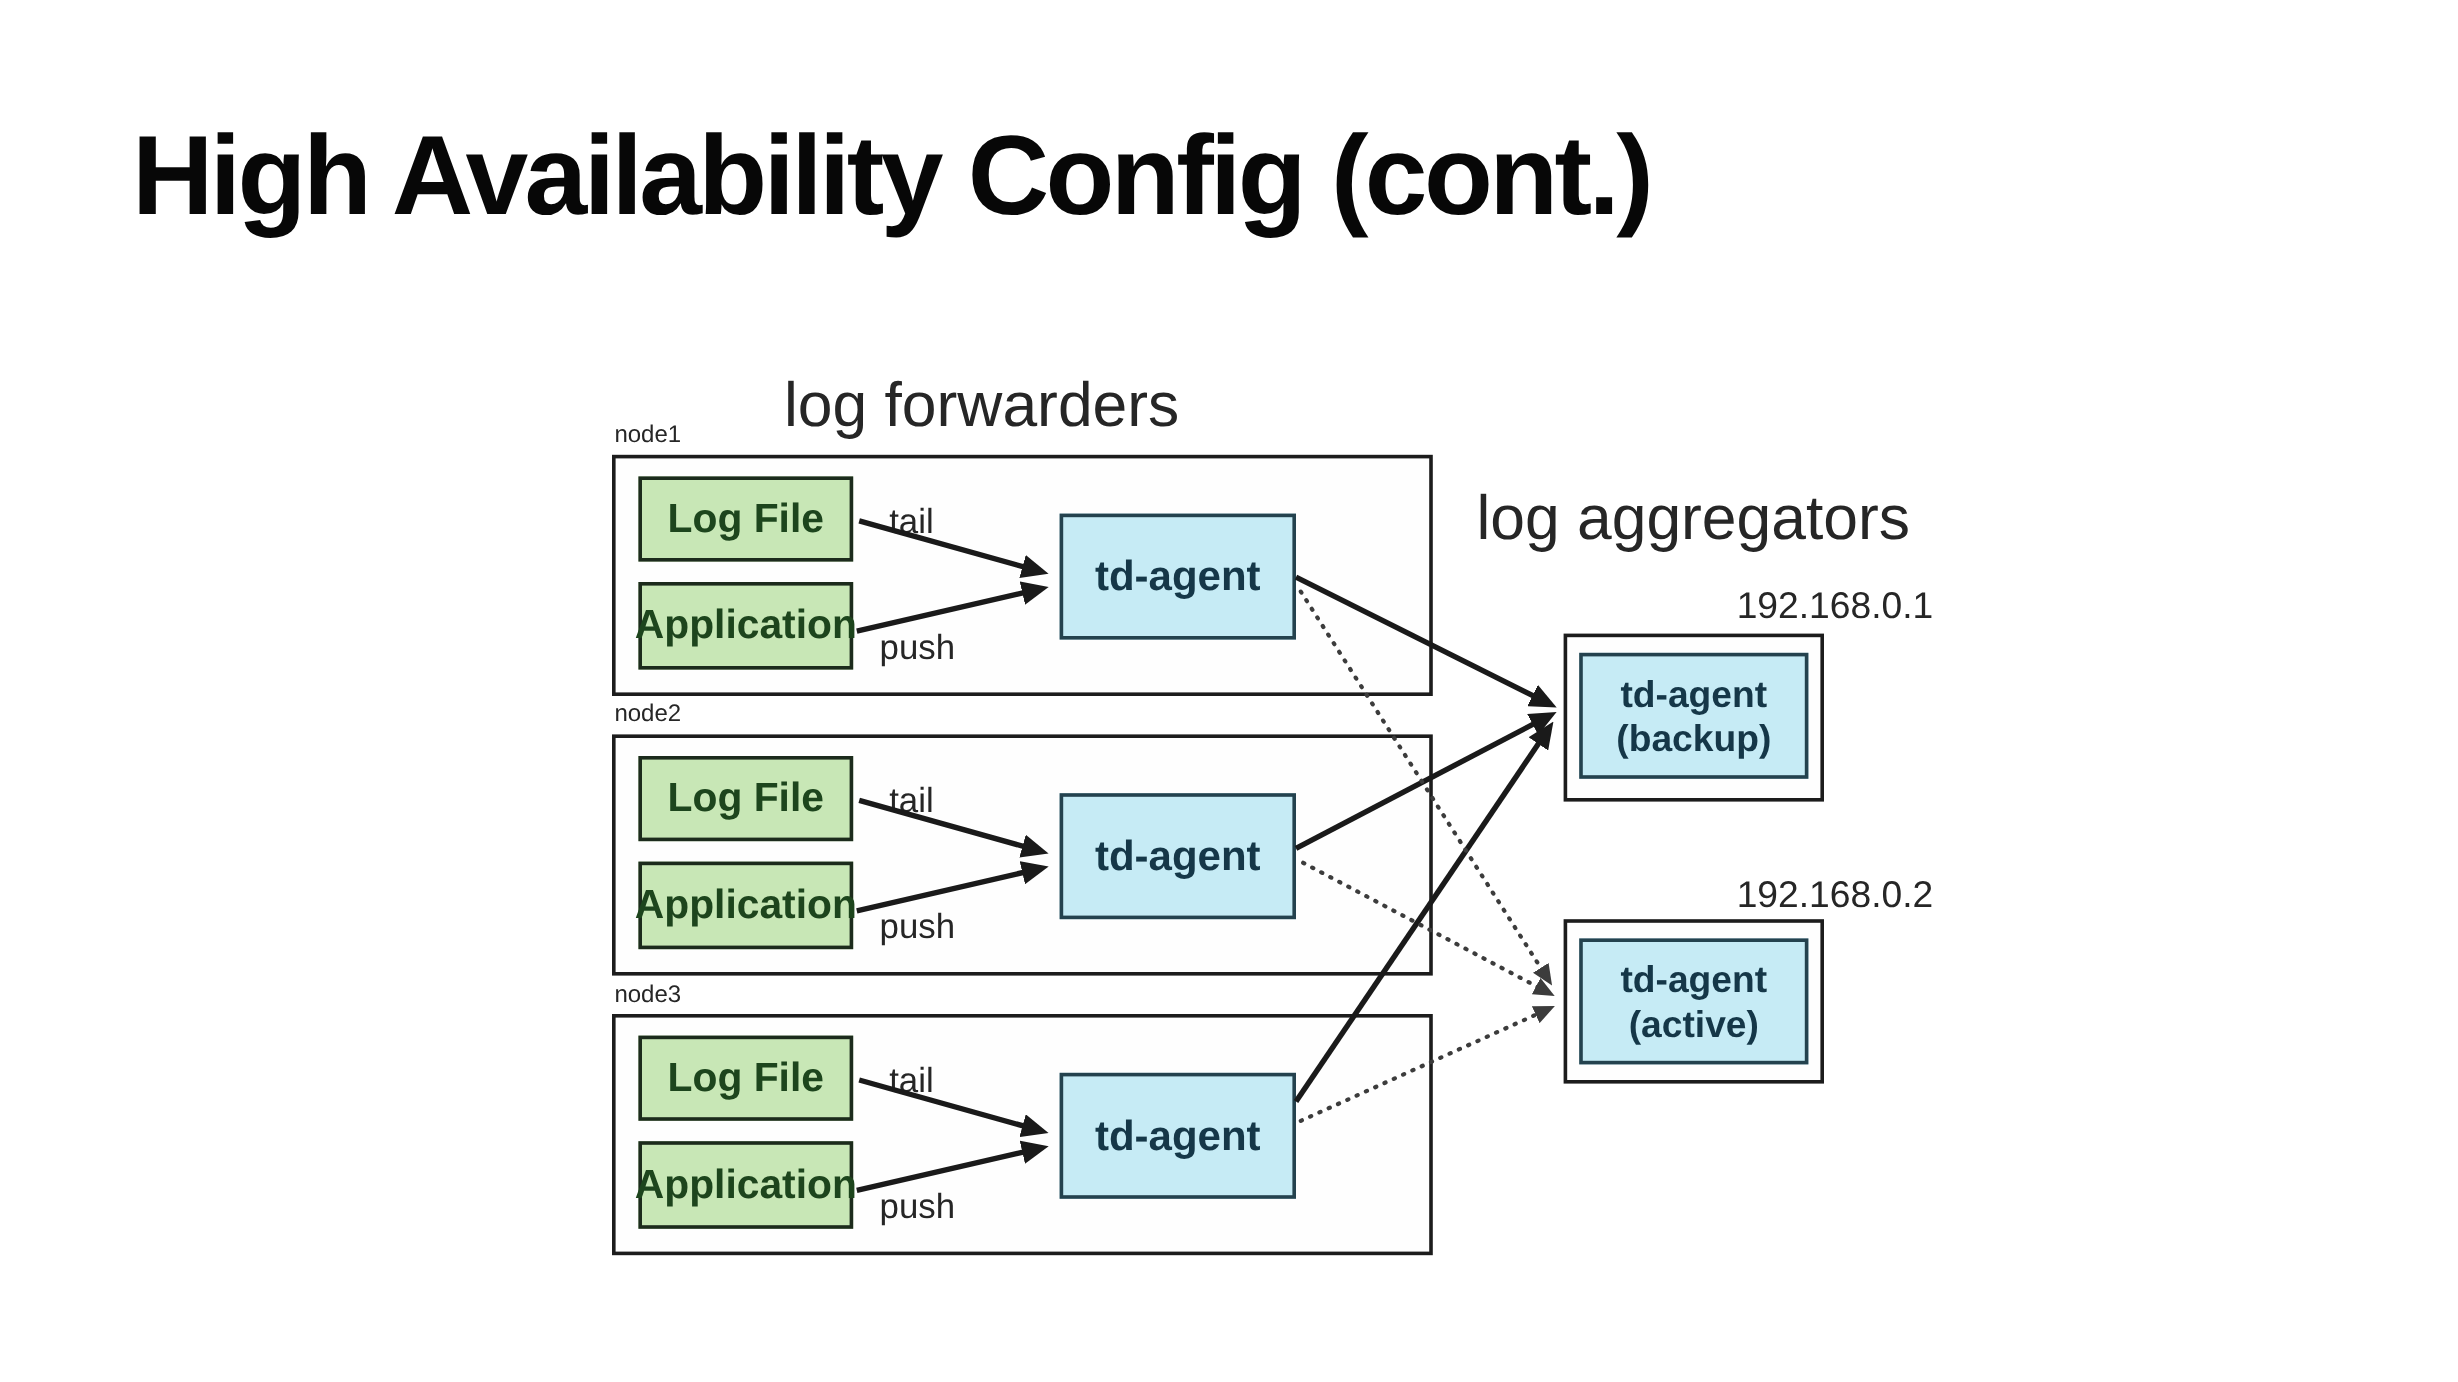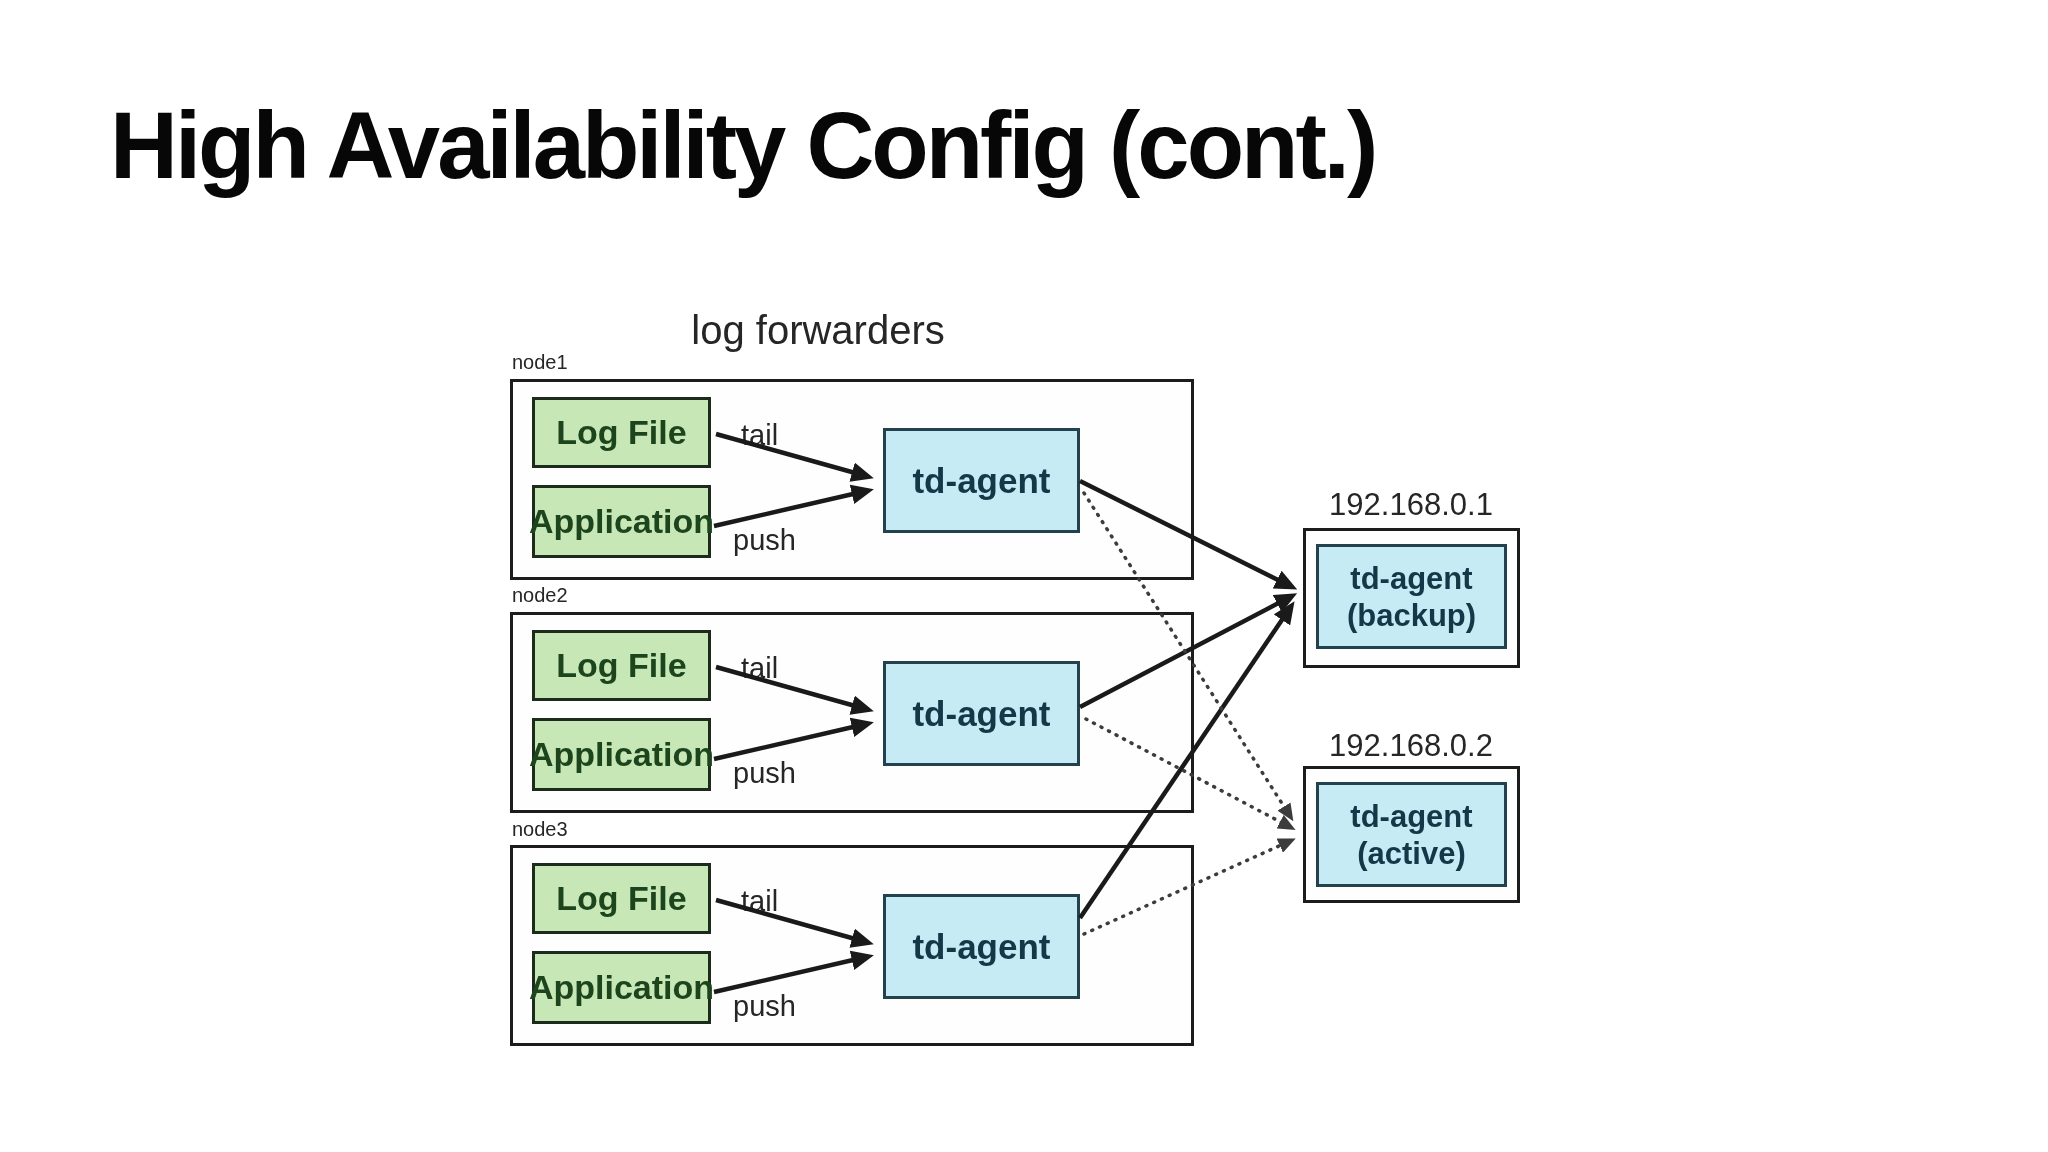--- a/index.html
+++ b/index.html
@@ -10,21 +10,21 @@
   }
   .title{
     position:absolute;left:110px;top:92px;margin:0;
     font-size:94px;font-weight:bold;letter-spacing:-3px;
     color:var(--title-text,#070707);white-space:nowrap;
   }
   .diagram{position:absolute;inset:0;}
   .arrows{position:absolute;left:0;top:0;pointer-events:none;z-index:3;}
   .heading{
     position:absolute;width:400px;text-align:center;
-    font-size:40px;color:var(--diagram-text,#262626);white-space:nowrap;
+    font-size:52px;color:var(--diagram-text,#262626);white-space:nowrap;
   }
   .heading.fwd{left:618px;top:308px;}
   .heading.agg{left:1211px;top:402px;}
   .node-label{
     position:absolute;left:512px;font-size:20px;
     color:var(--diagram-text,#262626);
   }
   .node-box{
     position:absolute;left:510px;width:684px;height:201px;
     border:3px solid var(--node-border,#1c1c1c);
@@ -47,21 +47,21 @@
     color:var(--blue-text,#153748);
     font-size:35px;font-weight:bold;box-sizing:border-box;
     display:flex;align-items:center;justify-content:center;
   }
   .conn-label{
     position:absolute;font-size:29px;color:var(--diagram-text,#262626);
   }
   .conn-label.tail{left:228px;top:37px;}
   .conn-label.push{left:220px;top:142px;}
   .ip-label{
-    position:absolute;left:1211px;width:400px;text-align:center;
+    position:absolute;left:1211px;width:400px;text-align:right;
     font-size:31px;color:var(--diagram-text,#262626);white-space:nowrap;
   }
   .agg-outer{
     position:absolute;left:1303px;width:217px;
     border:3px solid var(--node-border,#1c1c1c);
     background:#fefefe;box-sizing:border-box;z-index:1;
   }
   .agg-inner{
     position:absolute;left:10px;top:13px;width:191px;height:105px;
     border:3px solid var(--blue-border,#24424e);
@@ -102,20 +102,21 @@
       <line x1="1080" y1="481" x2="1290" y2="586" stroke="#1a1a1a" stroke-width="4.5" marker-end="url(#ah)"></line>
       <line x1="1080" y1="707" x2="1290" y2="597" stroke="#1a1a1a" stroke-width="4.5" marker-end="url(#ah)"></line>
       <line x1="1080" y1="918" x2="1290" y2="608" stroke="#1a1a1a" stroke-width="4.5" marker-end="url(#ah)"></line>
 
       <line x1="1084" y1="493" x2="1290" y2="816" stroke="#3c3c3c" stroke-width="3.5" stroke-dasharray="1 7.5" stroke-linecap="round" marker-end="url(#ahd)"></line>
       <line x1="1086" y1="719" x2="1290" y2="827" stroke="#3c3c3c" stroke-width="3.5" stroke-dasharray="1 7.5" stroke-linecap="round" marker-end="url(#ahd)"></line>
       <line x1="1084" y1="934" x2="1290" y2="841" stroke="#3c3c3c" stroke-width="3.5" stroke-dasharray="1 7.5" stroke-linecap="round" marker-end="url(#ahd)"></line>
     </svg>
 
     <div class="heading fwd">log forwarders</div>
+    <div class="heading agg">log aggregators</div>
 
     <div class="node-label" style="top:351px">node1</div>
     <div class="node-box" style="top:379px">
       <div class="green-box logfile">Log File</div>
       <div class="green-box app">Application</div>
       <div class="blue-box">td-agent</div>
       <div class="conn-label tail">tail</div>
       <div class="conn-label push">push</div>
     </div>
 

